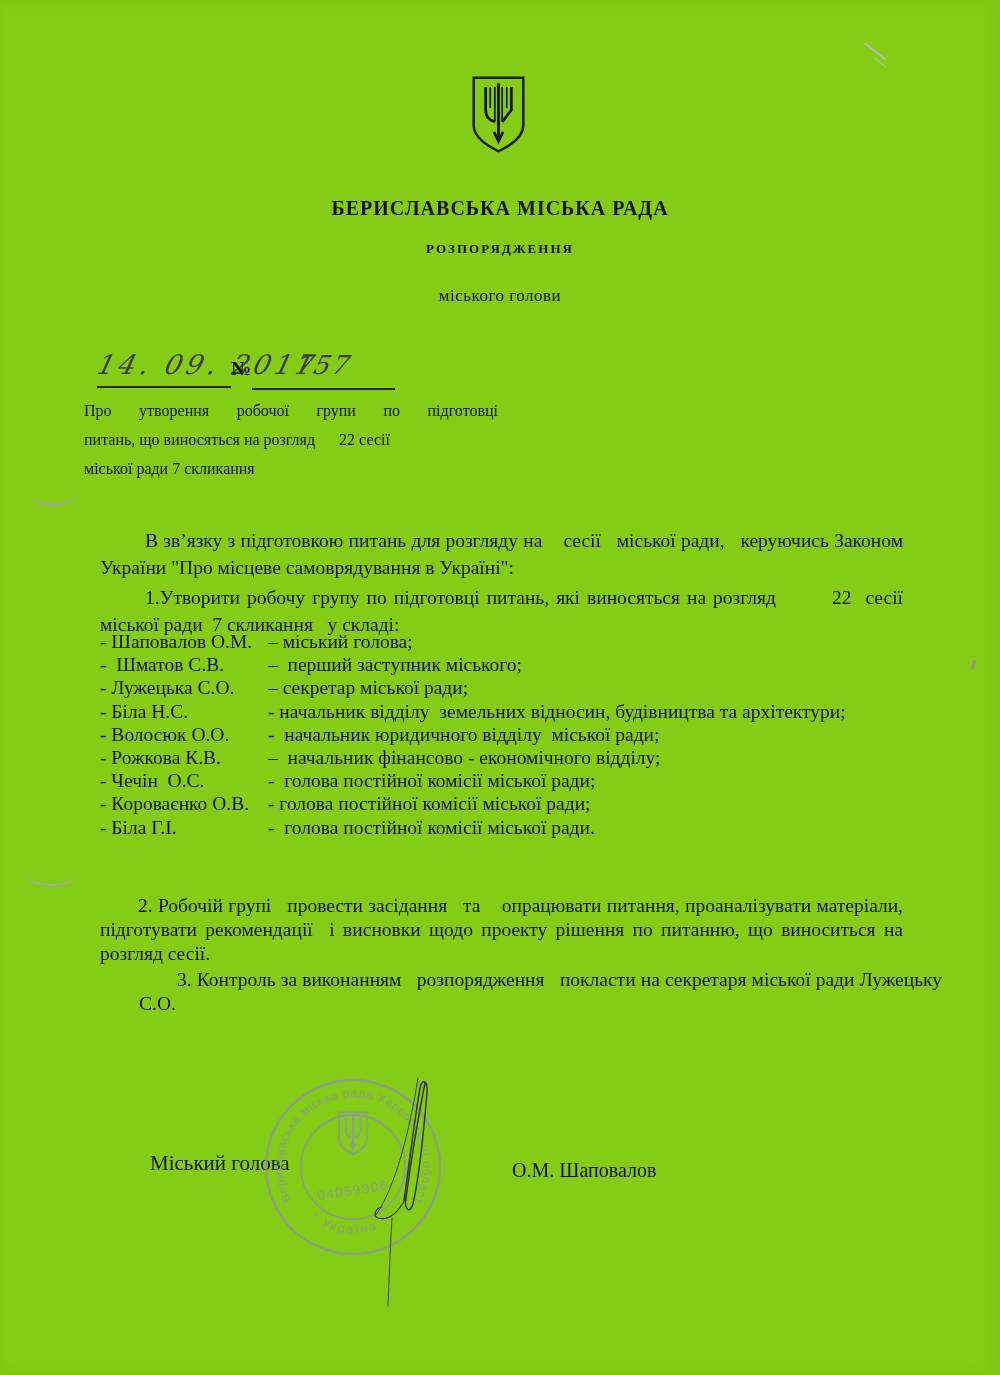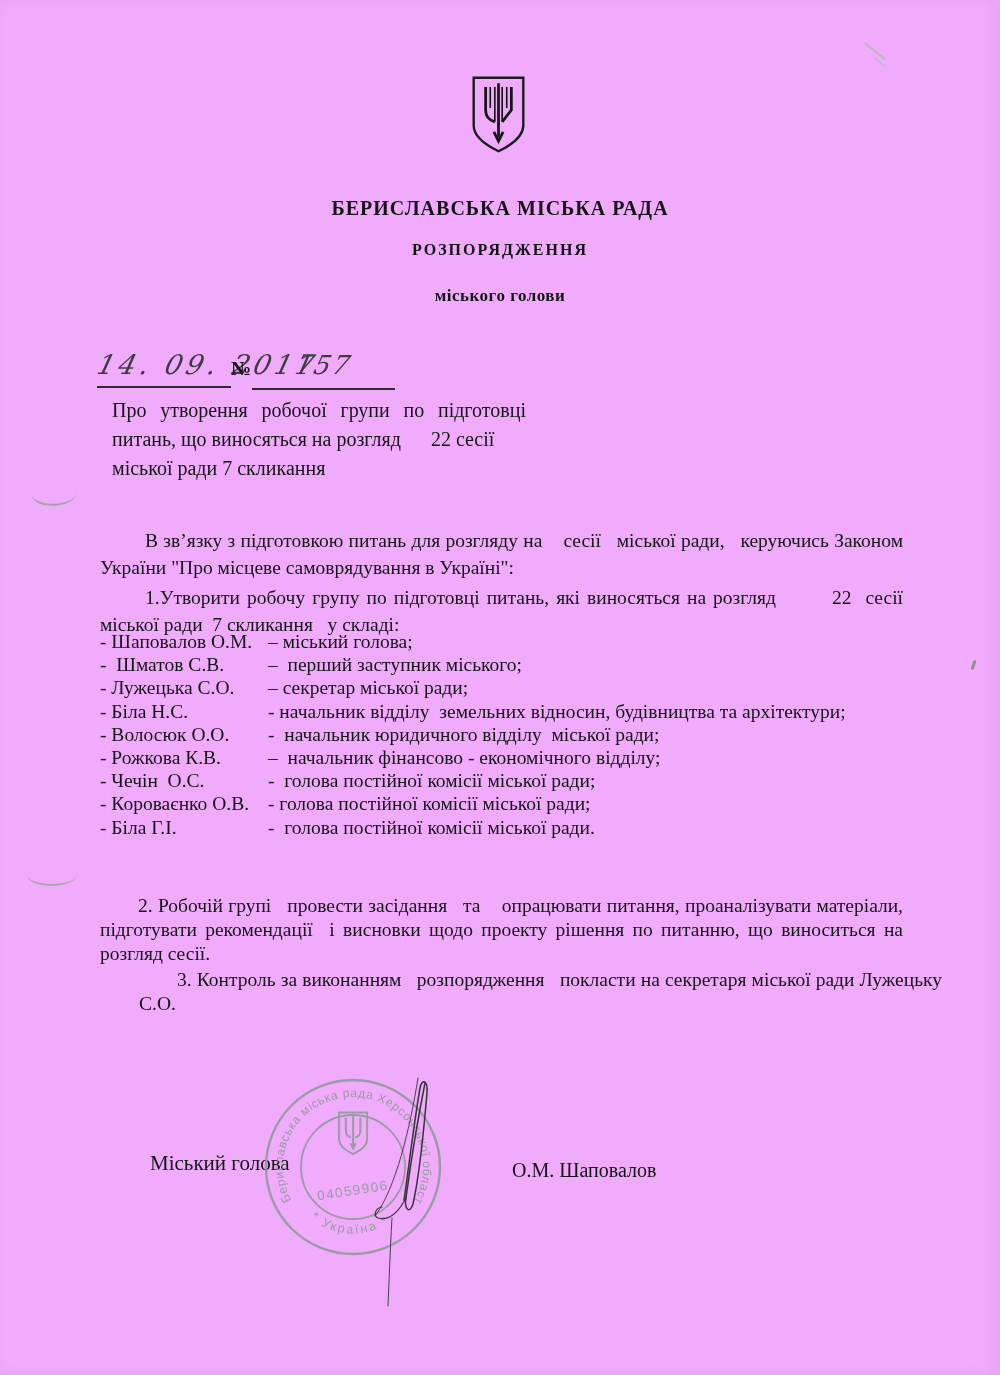--- a/index.html
+++ b/index.html
@@ -1,38 +1,38 @@
 <!DOCTYPE html>
 <html><head>
 <meta charset="utf-8">
 <style>
   html,body{margin:0;padding:0;background:#e8e8e6;}
-  .page{position:relative;width:1000px;height:1375px;margin:0 auto;background:#f0abfc;
+  .page{position:relative;width:1000px;height:1375px;margin:0 auto;background:#84cc16;
         font-family:"Liberation Serif", serif;color:#141414;overflow:hidden;
         box-shadow:inset -6px 0 18px rgba(0,0,0,0.04);}
   
   .emblem{position:absolute;left:470px;top:75px;width:57px;height:79px;}
   .org-name{position:absolute;left:0;top:197px;width:1000px;text-align:center;
             font-weight:bold;font-size:20px;letter-spacing:1px;}
   .doc-type{position:absolute;left:0;top:241px;width:1000px;text-align:center;
-            font-weight:bold;font-size:16px;letter-spacing:2px;}
+            font-weight:bold;font-size:13px;letter-spacing:2px;}
   .doc-subtitle{position:absolute;left:0;top:286px;width:1000px;text-align:center;
-            font-weight:bold;font-size:17px;letter-spacing:0.5px;}
+            font-weight:normal;font-size:17px;letter-spacing:0.5px;}
   
   .hand{font-family:"DejaVu Serif", serif;font-style:italic;color:#3d3d3f;}
   .ref-date{position:absolute;left:98px;top:349px;font-size:27px;letter-spacing:4px;
             transform:skewX(-14deg);white-space:nowrap;}
   .ref-no{position:absolute;left:231px;top:357px;font-size:20px;font-weight:bold;}
   .ref-num{position:absolute;left:296px;top:350px;font-size:26px;letter-spacing:2px;
             transform:skewX(-14deg);}
   .uline{position:absolute;height:2px;background:#2a2a2a;}
   .uline-1{left:97px;top:386px;width:134px;}
   .uline-2{left:252px;top:388px;width:143px;}
   
-  .subject{position:absolute;left:112px;top:396px;width:414px;font-size:20px;line-height:29px;}
+  .subject{position:absolute;left:84px;top:396px;width:414px;font-size:16px;line-height:29px;}
   .subject .jl{text-align:justify;text-align-last:justify;}
   
   .para{position:absolute;left:100px;width:803px;font-size:19.5px;text-align:justify;}
   .intro{top:527px;line-height:27px;text-indent:45px;}
   .item1{top:584px;line-height:27px;text-indent:45px;}
   .item2{top:894px;line-height:24px;text-indent:38px;}
   .item3{top:968px;line-height:24px;text-indent:38px;margin-left:39px;}
   
   .members{position:absolute;left:100px;top:630px;width:803px;font-size:19.5px;}
   .member-row{display:flex;height:23.2px;line-height:23.2px;white-space:nowrap;}

